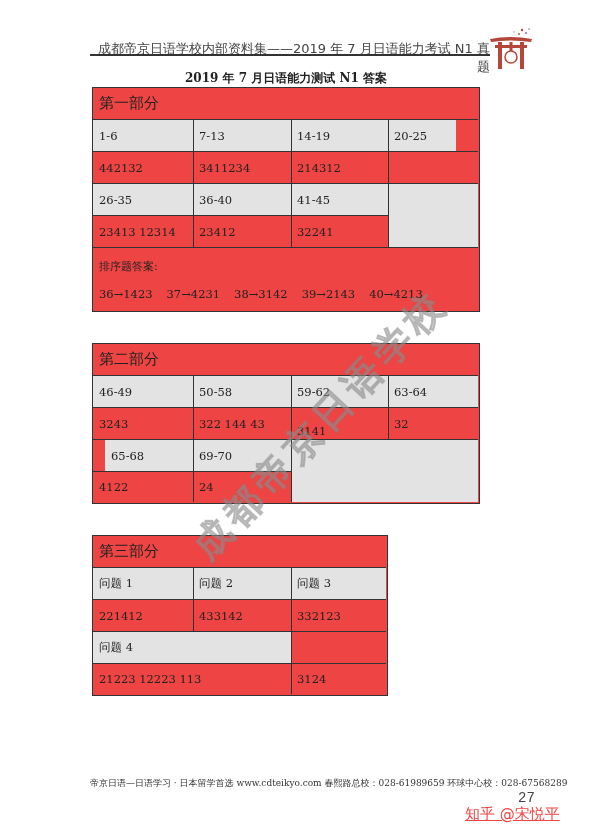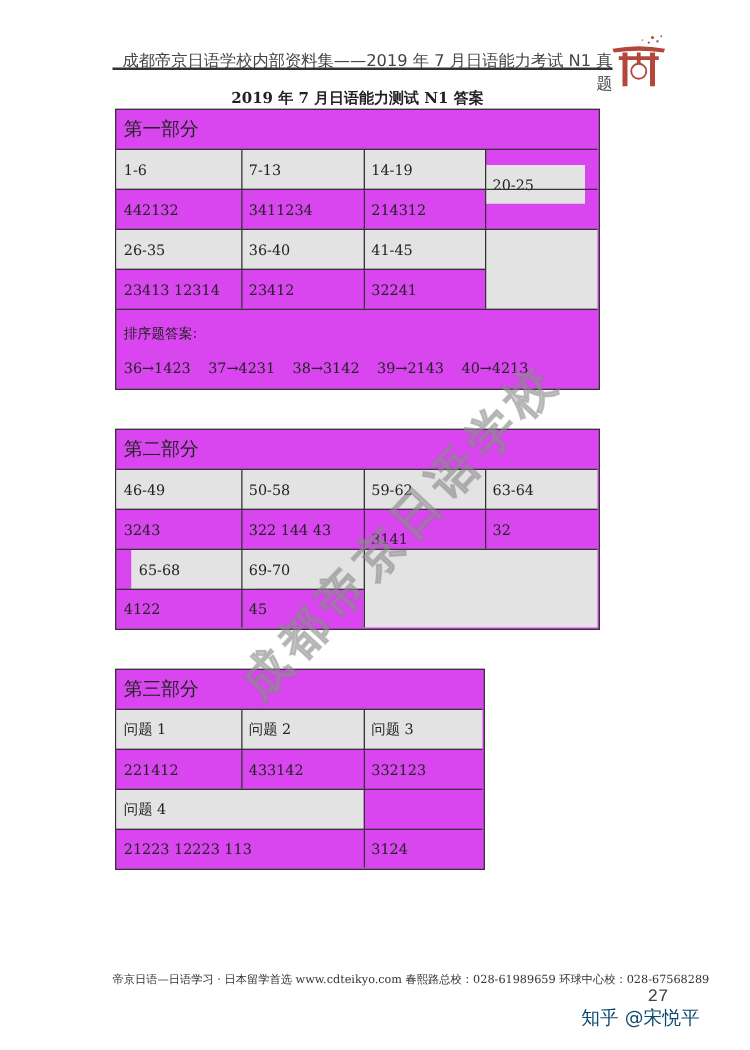--- a/index.html
+++ b/index.html
@@ -4,38 +4,38 @@
 <style>
   html, body { margin:0; padding:0; }
   body { width:600px; height:840px; background:#ffffff; position:relative; overflow:hidden;
          font-family:"DejaVu Serif", "Liberation Serif", serif; color:#222; }
   .hdr-text { position:absolute; left:90px; width:400px; top:40px; text-align:right;
               font-size:13px; color:#444; font-family:"DejaVu Sans", sans-serif; letter-spacing:0px; }
   .hdr-line { position:absolute; left:90px; top:54px; width:400px; height:1.5px; background:#333; }
   .logo { position:absolute; left:486px; top:26px; width:50px; height:44px; }
   .title { position:absolute; left:92px; width:388px; top:70px; text-align:center; font-size:12px;
            font-weight:bold; color:#222; }
-  .box { position:absolute; border:1.5px solid #333; box-sizing:border-box; background:#d946ef;padding-left:13px; }
+  .box { position:absolute; border:1.5px solid #333; box-sizing:border-box; background:#ef4444;padding-left:13px; }
   .cell { position:absolute; box-sizing:border-box; font-size:11.5px; padding-left:6px;
           display:flex; align-items:center; color:#222; }
   .grey { background:#e3e3e3; }
   .sec-head { font-size:15px; font-family:"DejaVu Sans", sans-serif; padding-left:6px; }
   .vl { position:absolute; width:1px; background:#333; }
   .hl { position:absolute; height:1px; background:#333; }
   .order-label { position:absolute; font-size:11px; font-family:"DejaVu Sans", sans-serif; }
   .order-row { position:absolute; font-size:11.5px; display:flex; gap:14px; }
   .watermark { position:absolute; left:150px; top:410px; font-size:38px; font-weight:bold;
                color:rgba(160,160,160,0.45); transform:rotate(-47deg); transform-origin:left center;
                font-family:"DejaVu Sans", sans-serif; letter-spacing:6px; white-space:nowrap;
                -webkit-text-stroke:1px rgba(120,120,120,0.35); }
   .footer { position:absolute; left:90px; top:777px; font-size:9px; color:#333; white-space:nowrap; }
   .page-num { position:absolute; left:518px; top:790px; font-size:14px; color:#444;
               font-family:Liberation Mono, monospace; }
-  .credit { position:absolute; left:465px; top:805px; font-size:15px; color:#0c4a6e;
-            font-family:"DejaVu Sans", sans-serif; }
+  .credit { position:absolute; left:465px; top:805px; font-size:15px; color:#ef4444;
+            font-family:"DejaVu Sans", sans-serif;text-decoration:underline; }
 </style>
 </head>
 <body>
 
 <div class="hdr-text">成都帝京日语学校内部资料集——2019 年 7 月日语能力考试 N1 真题</div>
 <div class="hdr-line"></div>
 <svg class="logo" viewBox="0 0 50 44">
   <circle cx="36" cy="4" r="1.2" fill="#b5473a"></circle>
   <circle cx="40" cy="7" r="1" fill="#9c6aa0"></circle>
   <circle cx="33" cy="8" r="0.9" fill="#b5473a"></circle>
@@ -51,21 +51,21 @@
 
 <div class="title">2019 年 7 月日语能力测试 N1 答案</div>
 
 <div class="box" style="left:92px;top:87px;width:388px;height:225px;">
   <div class="cell sec-head" style="left:0;top:0;width:385px;height:31px;">第一部分</div>
   <div class="hl" style="left:0;top:31px;width:385px;"></div>
 
   <div class="cell grey" style="left:0;top:32px;width:100px;height:31px;">1-6</div>
   <div class="cell grey" style="left:100px;top:32px;width:98px;height:31px;">7-13</div>
   <div class="cell grey" style="left:198px;top:32px;width:97px;height:31px;">14-19</div>
-  <div class="cell grey" style="left:295px;top:44px;width:80px;height:31px;text-align:center;">20-25</div>
+  <div class="cell grey" style="left:295px;top:32px;width:68px;height:31px;text-align:center;">20-25</div>
   <div class="hl" style="left:0;top:63px;width:385px;"></div>
 
   <div class="cell" style="left:0;top:64px;width:100px;height:31px;">442132</div>
   <div class="cell" style="left:100px;top:64px;width:98px;height:31px;">3411234</div>
   <div class="cell" style="left:198px;top:64px;width:97px;height:31px;">214312</div>
   <div class="hl" style="left:0;top:95px;width:385px;"></div>
 
   <div class="cell grey" style="left:0;top:96px;width:100px;height:31px;">26-35</div>
   <div class="cell grey" style="left:100px;top:96px;width:98px;height:31px;">36-40</div>
   <div class="cell grey" style="left:198px;top:96px;width:97px;height:31px;">41-45</div>
@@ -102,21 +102,21 @@
   <div class="cell" style="left:0;top:64px;width:100px;height:31px;">3243</div>
   <div class="cell" style="left:100px;top:64px;width:98px;height:31px;">322 144 43</div>
   <div class="cell" style="left:198px;top:64px;width:97px;height:45px;">3141</div>
   <div class="cell" style="left:295px;top:64px;width:90px;height:31px;">32</div>
   <div class="hl" style="left:0;top:95px;width:385px;"></div>
   <div class="cell grey" style="left:0;top:96px;width:100px;height:31px;margin-left:12px;">65-68</div>
   <div class="cell grey" style="left:100px;top:96px;width:98px;height:31px;">69-70</div>
   <div class="cell grey" style="left:198px;top:96px;width:187px;height:62px;"></div>
   <div class="hl" style="left:0;top:127px;width:198px;"></div>
   <div class="cell" style="left:0;top:128px;width:100px;height:30px;">4122</div>
-  <div class="cell" style="left:100px;top:128px;width:98px;height:30px;">45</div>
+  <div class="cell" style="left:100px;top:128px;width:98px;height:30px;">24</div>
   <div class="vl" style="left:100px;top:32px;height:126px;"></div>
   <div class="vl" style="left:198px;top:32px;height:126px;"></div>
   <div class="vl" style="left:295px;top:32px;height:63px;"></div>
 </div>
 
 <div class="box" style="left:92px;top:535px;width:296px;height:161px;">
   <div class="cell sec-head" style="left:0;top:0;width:293px;height:31px;">第三部分</div>
   <div class="hl" style="left:0;top:31px;width:293px;"></div>
   <div class="cell grey" style="left:0;top:32px;width:100px;height:31px;">问题 1</div>
   <div class="cell grey" style="left:100px;top:32px;width:98px;height:31px;">问题 2</div>

